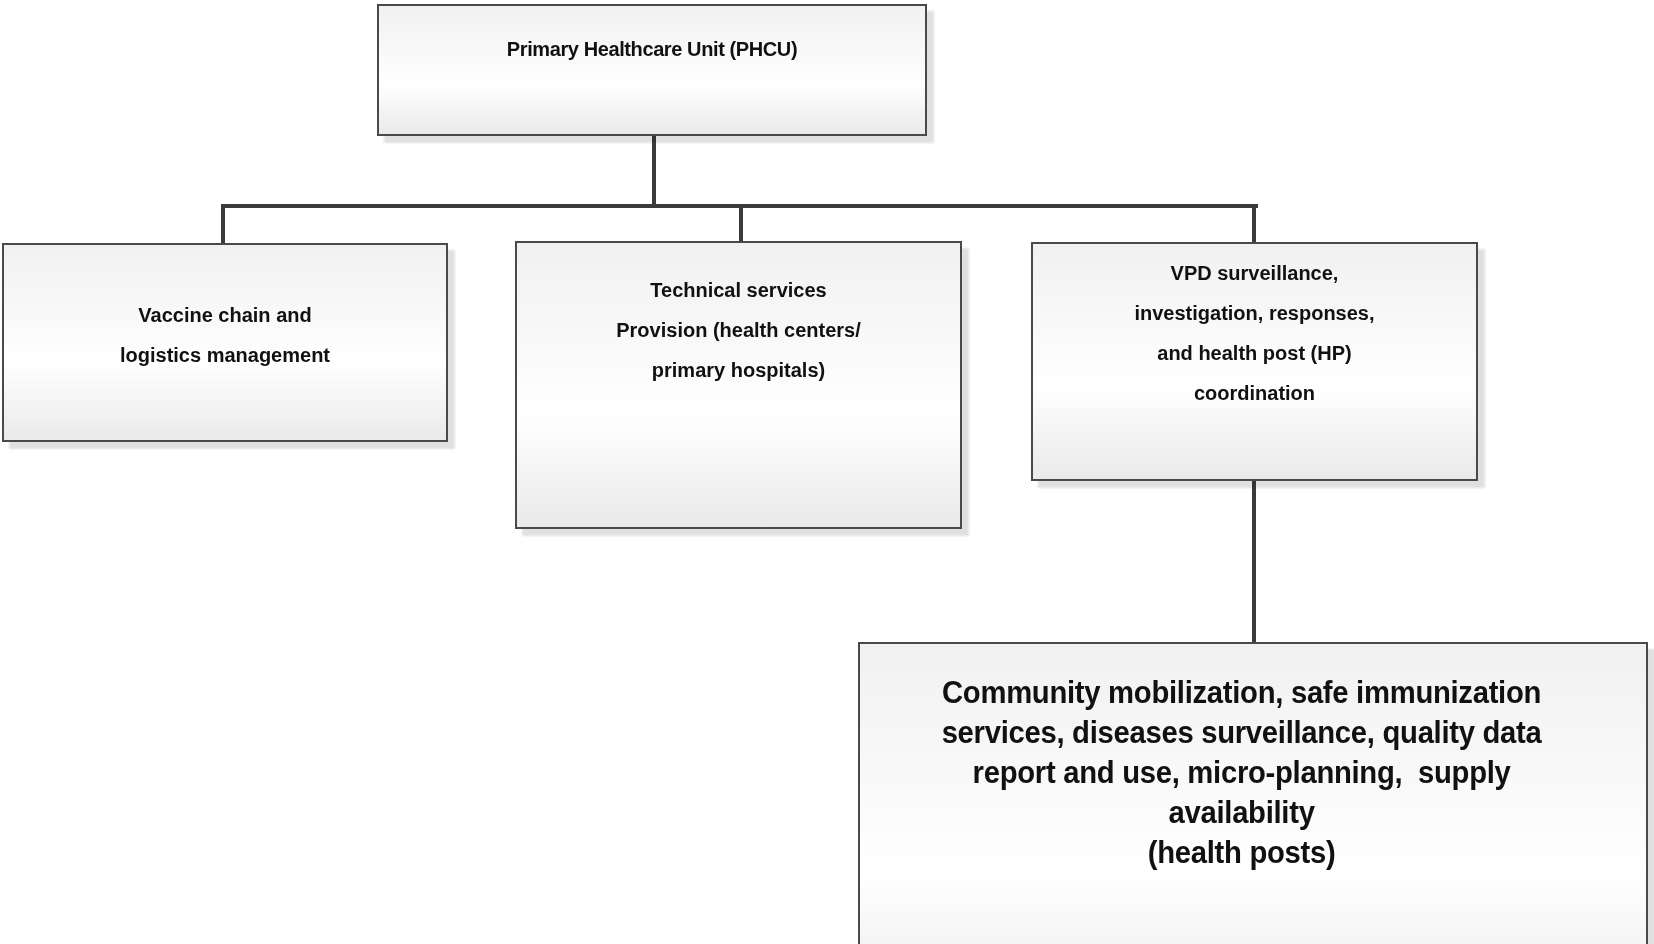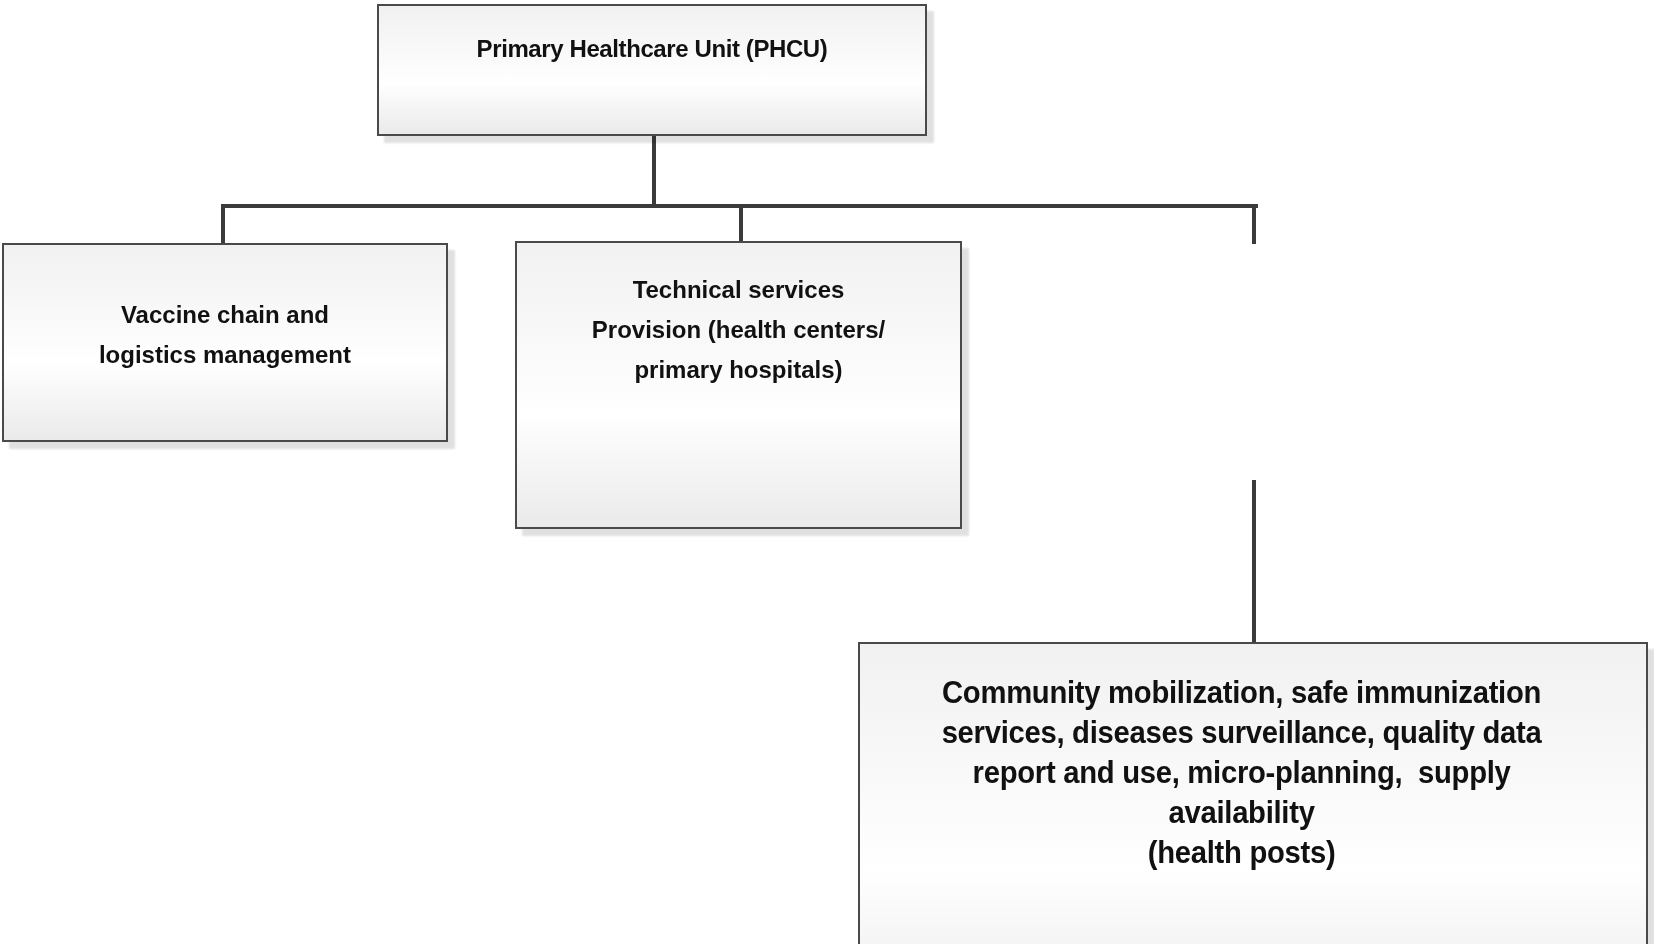--- a/index.html
+++ b/index.html
@@ -25,21 +25,21 @@
     flex-direction: column;
     align-items: center;
     justify-content: flex-start;
     text-align: center;
     color: #111111;
     font-weight: bold;
   }
   .label {
     white-space: pre-wrap;
     line-height: 40px;
-    font-size: 24px;
+    font-size: 20px;
   }
   #node-phcu        { left: 377px;  top: 4px;   width: 550px; height: 132px; padding-top: 23px; }
   #node-phcu .label { letter-spacing: -0.4px; white-space: pre; }
   #node-vaccine     { left: 2px;    top: 243px; width: 446px; height: 199px; padding-top: 50px; }
   #node-technical   { left: 515px;  top: 241px; width: 447px; height: 288px; padding-top: 27px; }
   #node-vpd         { left: 1031px; top: 242px; width: 447px; height: 239px; padding-top: 9px; }
   #node-community   { left: 858px;  top: 642px; width: 790px; height: 381px; padding-top: 29px; }
   #node-community .label {
     font-size: 31px;
     width: 106%;
@@ -80,20 +80,26 @@
     <div class="label">Vaccine chain and
 logistics management</div>
   </div>
 
   <div class="node" id="node-technical">
     <div class="label">Technical services
 Provision (health centers/
 primary hospitals)</div>
   </div>
 
+  <div class="node" id="node-vpd">
+    <div class="label">VPD surveillance,
+investigation, responses,
+and health post (HP)
+coordination</div>
+  </div>
 
   <div class="node" id="node-community">
     <div class="label">Community mobilization, safe immunization
 services, diseases surveillance, quality data
 report and use, micro-planning,  supply
 availability
 (health posts)</div>
   </div>
 
 </div>

